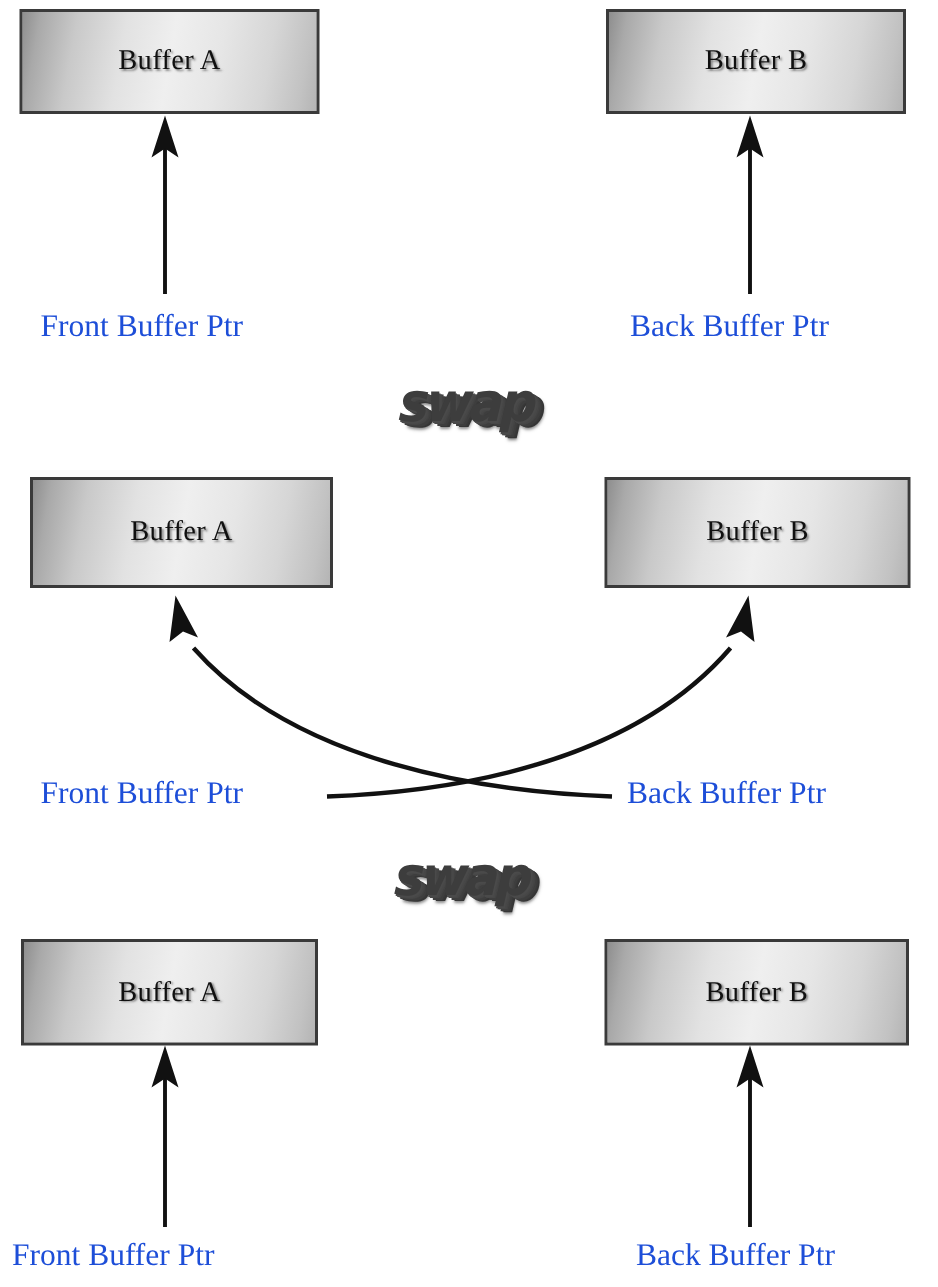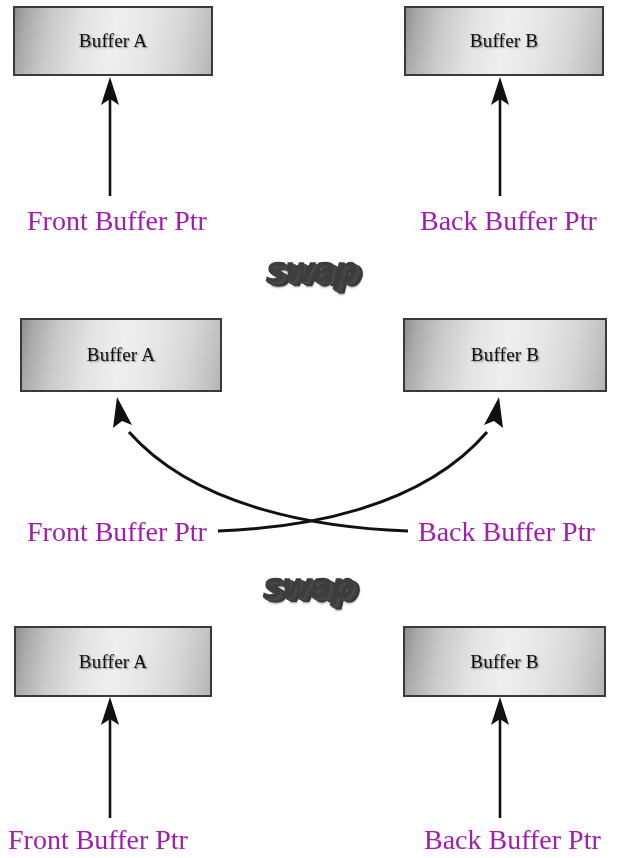--- a/index.html
+++ b/index.html
@@ -57,22 +57,22 @@
     font-size: 19px;
     color: #101010;
     letter-spacing: 0.2px;
     text-shadow: 1.3px 1.3px 1.4px rgba(120,120,120,0.85);
     white-space: nowrap;
   }
 
   
   .ptr-label {
     position: absolute;
-    font-size: 28px;
-    color: #a21caf;
+    font-size: 21px;
+    color: #1d4ed8;
     white-space: nowrap;
   }
 
   
   #arrow-layer {
     position: absolute;
     left: 0;
     top: 0;
     width: 625px;
     height: 858px;

